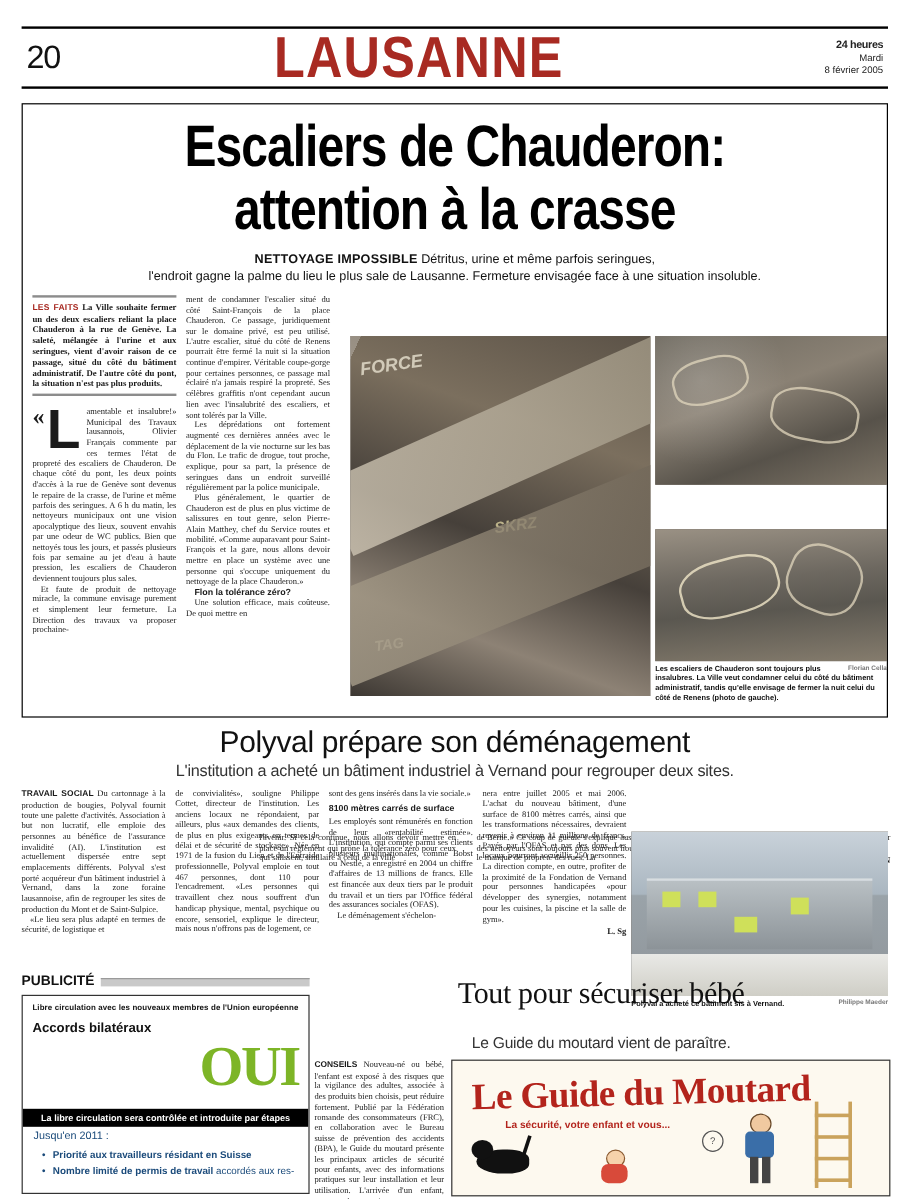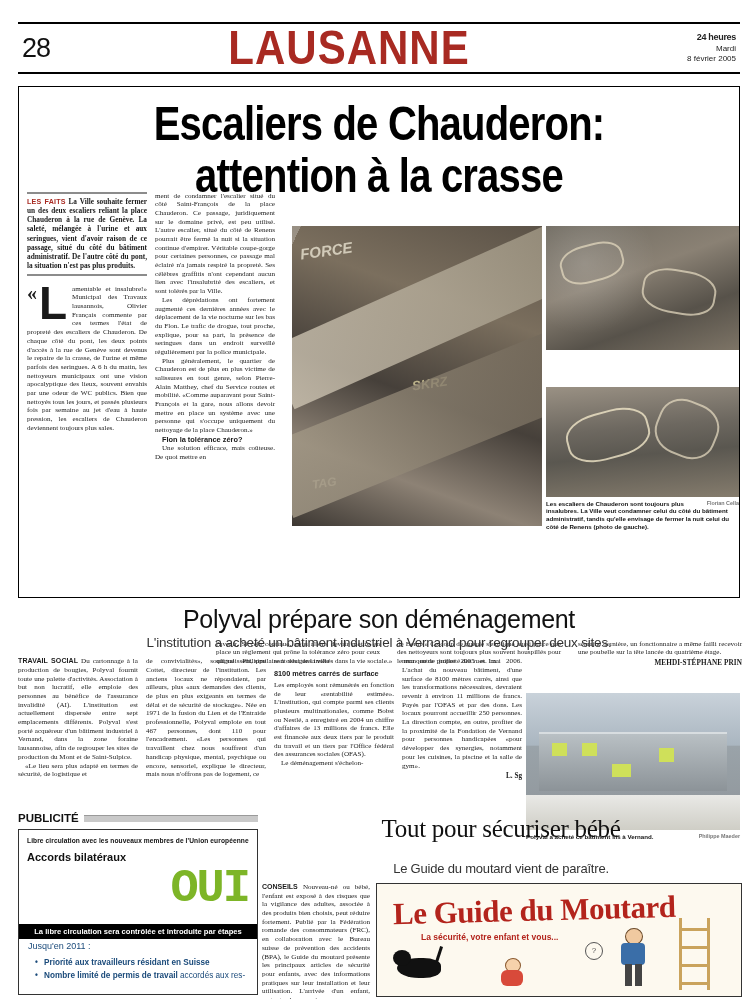--- a/index.html
+++ b/index.html
@@ -209,21 +209,21 @@
   }
   .pub-label .rule{flex:1;height:6px;background:#c9c9c9;border-top:1px solid #9a9a9a;}
   .ad{
     margin-top:5px;border:1px solid #333;background:#fff;height:166px;
     box-sizing:border-box;padding:7px 8px;position:relative;overflow:hidden;
   }
   .ad .kicker{font-family:"Liberation Sans",sans-serif;font-weight:700;font-size:6.6px;color:#111;letter-spacing:.1px;}
   .ad .h1{font-family:"Liberation Sans",sans-serif;font-weight:700;font-size:11px;margin-top:7px;color:#111;}
   .ad .oui{
     position:absolute;right:8px;top:38px;
-    font-family:Liberation Mono, monospace;font-weight:700;font-size:47px;
+    font-family:Liberation Serif, serif;font-weight:700;font-size:47px;
     color:#7db527;line-height:.9;letter-spacing:-2px;
   }
   .ad .bar{
     position:absolute;left:0;top:94px;width:100%;
     background:#000;color:#fff;text-align:center;
     font-family:"Liberation Sans",sans-serif;font-weight:700;font-size:7.6px;
     padding:3px 0;box-sizing:border-box;
   }
   .ad .until{position:absolute;left:9px;top:111px;font-family:"Liberation Sans",sans-serif;font-size:9px;color:#1a4a7a;}
   .ad ul{margin:0;padding:0;list-style:none;position:absolute;left:16px;top:128px;width:212px;}
@@ -288,49 +288,55 @@
   .baby{position:absolute;left:120px;top:74px;width:34px;height:30px;}
   .baby .h{position:absolute;left:8px;top:0;width:14px;height:13px;border-radius:50%;background:#f6d2ab;border:1px solid #8a5a30;}
   .baby .b{position:absolute;left:4px;top:12px;width:22px;height:16px;background:#d84a3a;border-radius:6px;}
 </style>
 </head>
 <body>
 
 <div class="page">
 
   <div class="masthead">
-    <div class="folio">28</div>
+    <div class="folio">20</div>
     <div class="section-title">LAUSANNE</div>
     <div class="dateblock">
       <div class="brand">24 heures</div>
       <div>Mardi</div>
       <div>8 février 2005</div>
     </div>
   </div>
 
   <div class="article-main">
 
     <div class="headline">
       <span>Escaliers de Chauderon:</span>
       <span>attention à la crasse</span>
     </div>
 
+    <div class="standfirst">
+      <b>NETTOYAGE IMPOSSIBLE</b>
+      <span>Détritus, urine et même parfois seringues,</span>
+      <div>l'endroit gagne la palme du lieu le plus sale de Lausanne. Fermeture envisagée face à une situation insoluble.</div>
+    </div>
 
     <div class="main-body">
 
       <div class="col col1">
         <div class="facts">
           <span class="lbl">LES FAITS</span>
           <span>La Ville souhaite fermer un des deux escaliers reliant la place Chauderon à la rue de Genève. La saleté, mélangée à l'urine et aux seringues, vient d'avoir raison de ce passage, situé du côté du bâtiment administratif. De l'autre côté du pont, la situation n'est pas plus produits.</span>
         </div>
         <div class="dropquote">
           <span class="guill">«</span>
           <span class="dropcap">L</span>
           <p class="first">amentable et insalubre!» Municipal des Travaux lausannois, Olivier Français commente par ces termes l'état de propreté des escaliers de Chauderon. De chaque côté du pont, les deux points d'accès à la rue de Genève sont devenus le repaire de la crasse, de l'urine et même parfois des seringues. A 6 h du matin, les nettoyeurs municipaux ont une vision apocalyptique des lieux, souvent envahis par une odeur de WC publics. Bien que nettoyés tous les jours, et passés plusieurs fois par semaine au jet d'eau à haute pression, les escaliers de Chauderon deviennent toujours plus sales.</p>
         </div>
+        <p>Et faute de produit de nettoyage miracle, la commune envisage purement et simplement leur fermeture. La Direction des travaux va proposer prochaine-</p>
       </div>
 
       <div class="col col2">
         <p class="first">ment de condamner l'escalier situé du côté Saint-François de la place Chauderon. Ce passage, juridiquement sur le domaine privé, est peu utilisé. L'autre escalier, situé du côté de Renens pourrait être fermé la nuit si la situation continue d'empirer. Véritable coupe-gorge pour certaines personnes, ce passage mal éclairé n'a jamais respiré la propreté. Ses célèbres graffitis n'ont cependant aucun lien avec l'insalubrité des escaliers, et sont tolérés par la Ville.</p>
         <p>Les déprédations ont fortement augmenté ces dernières années avec le déplacement de la vie nocturne sur les bas du Flon. Le trafic de drogue, tout proche, explique, pour sa part, la présence de seringues dans un endroit surveillé régulièrement par la police municipale.</p>
         <p>Plus généralement, le quartier de Chauderon est de plus en plus victime de salissures en tout genre, selon Pierre-Alain Matthey, chef du Service routes et mobilité. «Comme auparavant pour Saint-François et la gare, nous allons devoir mettre en place un système avec une personne qui s'occupe uniquement du nettoyage de la place Chauderon.»</p>
         <p class="subhead">Flon la tolérance zéro?</p>
         <p>Une solution efficace, mais coûteuse. De quoi mettre en</p>
       </div>
 

